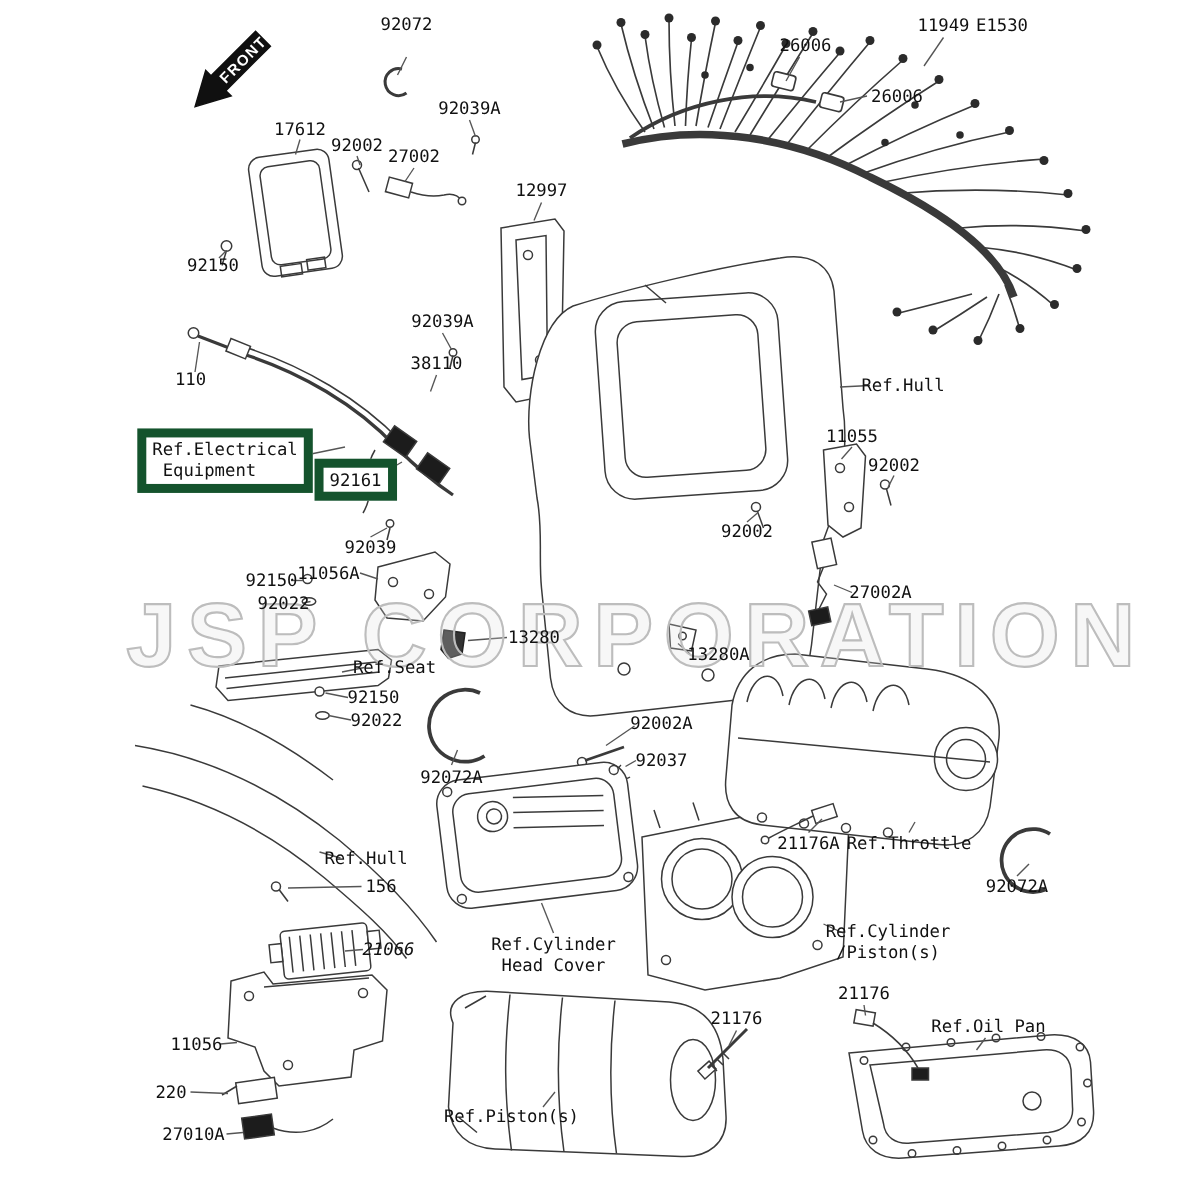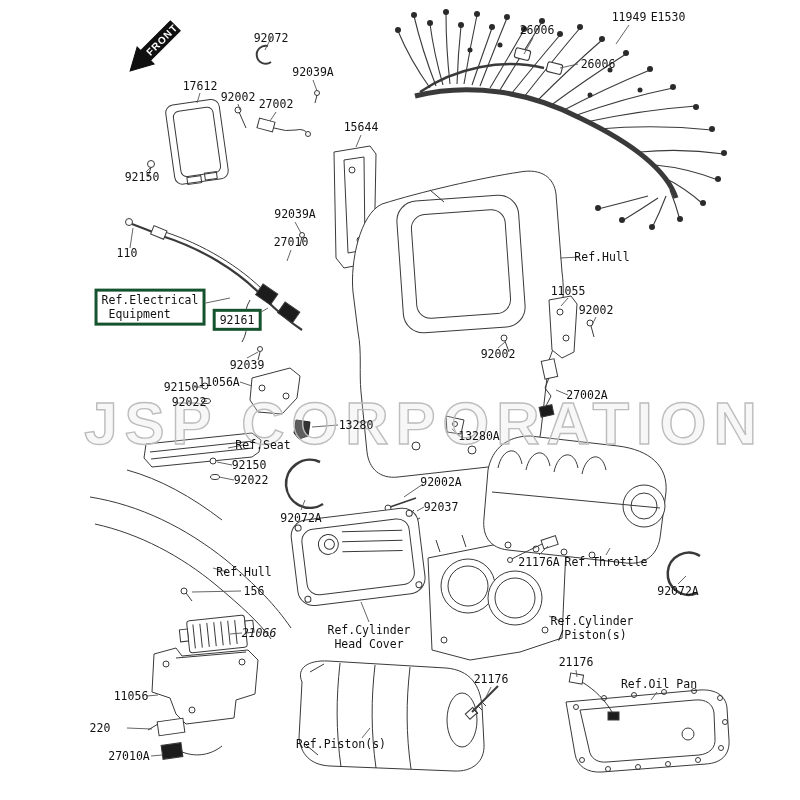--- a/index.html
+++ b/index.html
@@ -11,21 +11,21 @@
   .part-label {
     position: absolute;
     transform: translate(-50%, -50%);
     font-size: 11.5px;
     line-height: 1.25;
     color: #111;
     white-space: pre;
     text-align: center;
   }
   .part-label.boxed {
-    border: 3px solid #14532d;
+    border: 6px solid #14532d;
     padding: 1px 4px;
     background: #fff;
     text-align: left;
   }
 </style>
 </head>
 <body>
 
 <div id="canvas">
 
@@ -378,34 +378,34 @@
         <line x1="657" y1="692" x2="651" y2="700"></line>
       <line x1="127" y1="728" x2="152" y2="729"></line>
         <line x1="151" y1="756" x2="162" y2="755"></line>
       <line x1="362" y1="738" x2="370" y2="728"></line>
     </g>
 
     <text x="424" y="444" text-anchor="middle" font-family="'Liberation Sans',sans-serif" font-size="60" font-weight="bold" letter-spacing="7" fill="rgba(225,225,225,0.25)" stroke="#bdbdbd" stroke-width="1.4">JSP CORPORATION</text>
   </svg>
 
   <div id="labels-layer">
-      <div class="part-label" style="left: 271px; top: 38px;">92072</div>
+      <div class="part-label" style="left: 271px; top: 16px;">92072</div>
       <div class="part-label" style="left: 537px; top: 30px;">26006</div>
       <div class="part-label" style="left: 629px; top: 17px;">11949</div>
       <div class="part-label" style="left: 668px; top: 17px;">E1530</div>
       <div class="part-label" style="left: 598px; top: 64px;">26006</div>
       <div class="part-label" style="left: 313px; top: 72px;">92039A</div>
       <div class="part-label" style="left: 200px; top: 86px;">17612</div>
       <div class="part-label" style="left: 238px; top: 97px;">92002</div>
       <div class="part-label" style="left: 276px; top: 104px;">27002</div>
-      <div class="part-label" style="left: 361px; top: 127px;">15644</div>
+      <div class="part-label" style="left: 361px; top: 127px;">12997</div>
       <div class="part-label" style="left: 142px; top: 177px;">92150</div>
       <div class="part-label" style="left: 295px; top: 214px;">92039A</div>
       <div class="part-label" style="left: 127px; top: 253px;">110</div>
-      <div class="part-label" style="left: 291px; top: 242px;">27010</div>
+      <div class="part-label" style="left: 291px; top: 242px;">38110</div>
       <div class="part-label" style="left: 602px; top: 257px;">Ref.Hull</div>
       <div class="part-label" style="left: 568px; top: 291px;">11055</div>
       <div class="part-label" style="left: 596px; top: 310px;">92002</div>
       <div class="part-label boxed" style="left: 150px; top: 307px;">Ref.Electrical
  Equipment</div>
       <div class="part-label boxed" style="left: 237px; top: 320px;">92161</div>
       <div class="part-label" style="left: 498px; top: 354px;">92002</div>
       <div class="part-label" style="left: 247px; top: 365px;">92039</div>
       <div class="part-label" style="left: 219px; top: 382px;">11056A</div>
       <div class="part-label" style="left: 181px; top: 387px;">92150</div>
@@ -426,18 +426,18 @@
       <div class="part-label" style="left: 254px; top: 591px;">156</div>
       <div class="part-label" style="left: 259px; top: 633px; font-style: italic;">21066</div>
       <div class="part-label" style="left: 369px; top: 637px;">Ref.Cylinder
 Head Cover</div>
       <div class="part-label" style="left: 592px; top: 628px;">Ref.Cylinder
 /Piston(s)</div>
       <div class="part-label" style="left: 131px; top: 696px;">11056</div>
       <div class="part-label" style="left: 576px; top: 662px;">21176</div>
       <div class="part-label" style="left: 491px; top: 679px;">21176</div>
       <div class="part-label" style="left: 659px; top: 684px;">Ref.Oil Pan</div>
-      <div class="part-label" style="left: 100px; top: 728px;">220</div>
+      <div class="part-label" style="left: 114px; top: 728px;">220</div>
       <div class="part-label" style="left: 129px; top: 756px;">27010A</div>
       <div class="part-label" style="left: 341px; top: 744px;">Ref.Piston(s)</div>
     </div>
 
 </div>
 
 </body></html>

